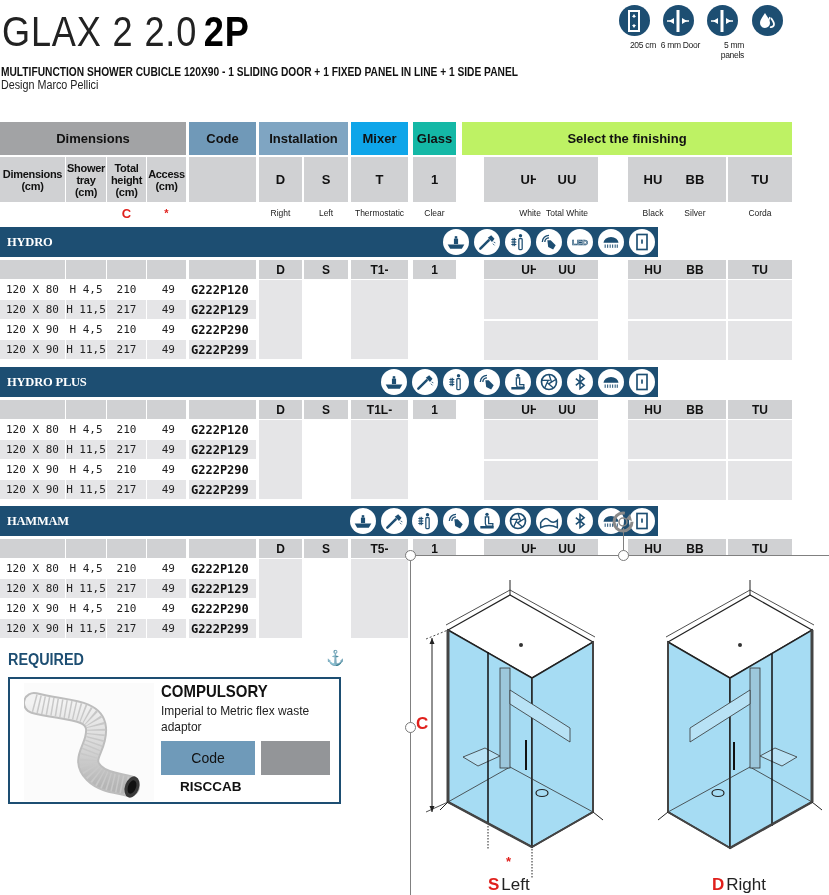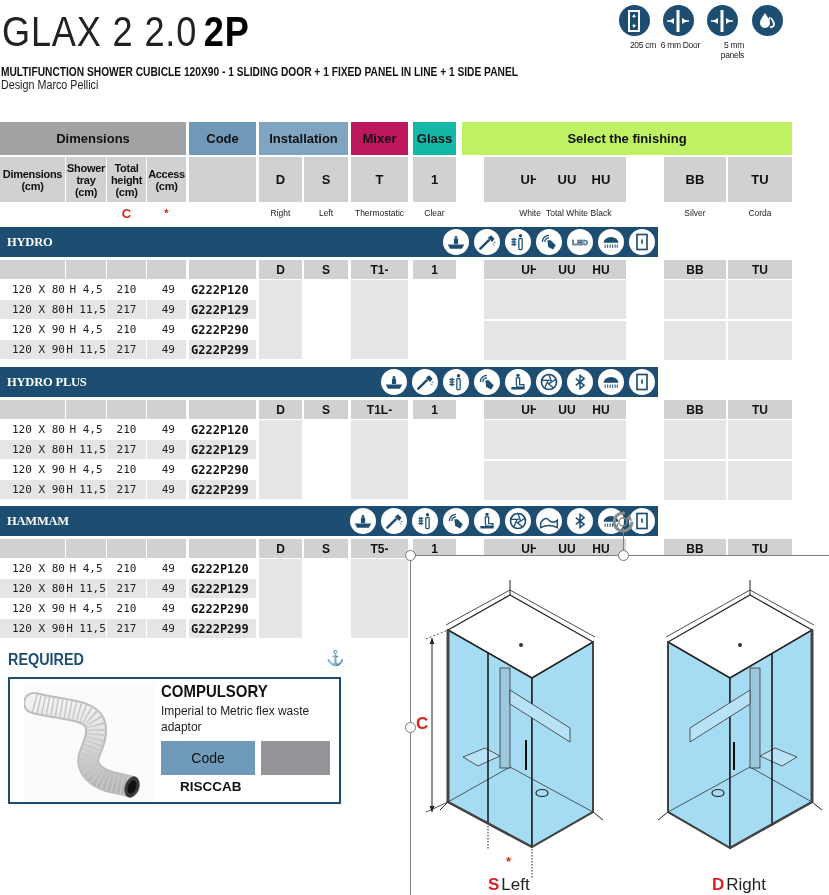--- a/index.html
+++ b/index.html
@@ -15,34 +15,34 @@
   .feat .lbl{font-size:8.5px;line-height:10px;margin-top:4px;white-space:pre-line;color:#222;letter-spacing:-0.3px;}
   .c{position:absolute;display:flex;align-items:center;justify-content:center;text-align:center;box-sizing:border-box;}
   .g1{top:122px;height:33px;font-size:13px;font-weight:bold;}
   .g2{top:157px;height:45px;background:#d0d1d3;font-weight:bold;}
   .g2.small{font-size:11px;line-height:12px;white-space:pre-line;letter-spacing:-0.3px;}
   .g2.big{font-size:13px;}
   .lg{top:204px;height:18px;font-size:8.5px;color:#222;}
   .lg.red{color:#e0201c;font-weight:bold;font-size:13px;}
   .k-dim{left:0;width:65px}.k-tray{left:66px;width:40px}.k-h{left:107px;width:39px}.k-acc{left:147px;width:39px}
   .k-code{left:189px;width:67px}.k-d{left:259px;width:43px}.k-s{left:304px;width:44px}.k-t{left:351px;width:57px}
-  .k-g{left:413px;width:43px}.k-uh{left:484px;width:92px}.k-uu{left:536px;width:62px}.k-hu{left:576px;width:50px}
+  .k-g{left:413px;width:43px}.k-uh{left:484px;width:92px}.k-uu{left:536px;width:62px}.k-hu{left:628px;width:50px}
   .k-bb{left:664px;width:62px}.k-tu{left:728px;width:64px}
   .sec{position:absolute;left:0;width:829px;height:135px;}
   .bar{position:absolute;left:0;top:0;width:658px;height:30px;background:#1d4e72;font-family:Liberation Serif, serif;}
   .bar .st{position:absolute;left:7px;top:8px;color:#fff;font-weight:bold;font-size:12.5px;letter-spacing:-0.2px;}
   .bar .icons{position:absolute;right:3px;top:2px;display:flex;gap:5px;}
   .ic{width:26px;height:26px;border-radius:50%;background:#fff;display:flex;align-items:center;justify-content:center;}
   .ic svg{width:20px;height:20px;}
   .sh{top:33px;height:19px;background:#d0d1d3;font-weight:bold;font-size:12px;}
   .r0{top:53px}.r1{top:73px}.r2{top:93px}.r3{top:113px}
   .dc{height:19px;font-family:"DejaVu Sans Mono",monospace;font-size:11px;color:#222;}
   .dc.shade{background:#e5e5e7;}
   .dc.code{font-weight:bold;font-size:12px;justify-content:flex-start;padding-left:2px;color:#111;}
-  .dc.dim{justify-content:flex-start;padding-left:12px;}
+  .dc.dim{justify-content:flex-start;padding-left:6px;}
   .dc.acc{justify-content:flex-end;padding-right:11px;}
   .blk{top:53px;height:79px;background:#e5e5e7;}
   .fb1{top:53px;height:39px;background:#e5e5e7;}
   .fb2{top:94px;height:39px;background:#e5e5e7;}
   .req-title{left:8px;top:651px;font-size:16px;font-weight:bold;color:#1d4e72;transform:scaleX(0.9);transform-origin:left top;}
   .anchor{left:326px;top:649px;font-size:15px;color:#3d80bf;}
   .req-box{left:8px;top:677px;width:333px;height:127px;border:2px solid #1d4e72;box-sizing:border-box;background:#fff;}
   .req-head{left:161px;top:682px;font-size:17px;font-weight:bold;transform:scaleX(0.88);transform-origin:left top;white-space:nowrap;}
   .req-desc{left:161px;top:703px;font-size:13px;line-height:16px;width:175px;color:#222;transform:scaleX(0.92);transform-origin:left top;}
   .req-code-btn{left:161px;top:741px;width:94px;height:34px;background:#6f9ab9;font-size:14px;}
@@ -176,21 +176,21 @@
         <path d="M13 6 C11.5 9 11 10 11 12" fill="none" stroke="#fff" stroke-width="1.5"></path>
         <path d="M14 7 C16 10 17 11 17 13 A3 3 0 0 1 13 16" fill="none" stroke="#fff" stroke-width="1.8"></path>
       </svg>
   </div>
   <div class="lbl"></div>
 </div>
 
 <div class="c g1" style="left:0;width:186px;background:#a2a3a5">Dimensions</div>
 <div class="c g1" style="left:189px;width:67px;background:#7099b8">Code</div>
 <div class="c g1" style="left:259px;width:89px;background:#7fa5c2">Installation</div>
-<div class="c g1" style="left:351px;width:57px;background:#be185d">Mixer</div>
+<div class="c g1" style="left:351px;width:57px;background:#0ea5e9">Mixer</div>
 <div class="c g1" style="left:413px;width:43px;background:#14b8a6">Glass</div>
 <div class="c g1" style="left:462px;width:330px;background:#bef264">Select the finishing</div>
 
 <div class="c g2 small k-dim">Dimensions
 (cm)</div>
 <div class="c g2 small k-tray">Shower
 tray
 (cm)</div>
 <div class="c g2 small k-h">Total
 height

